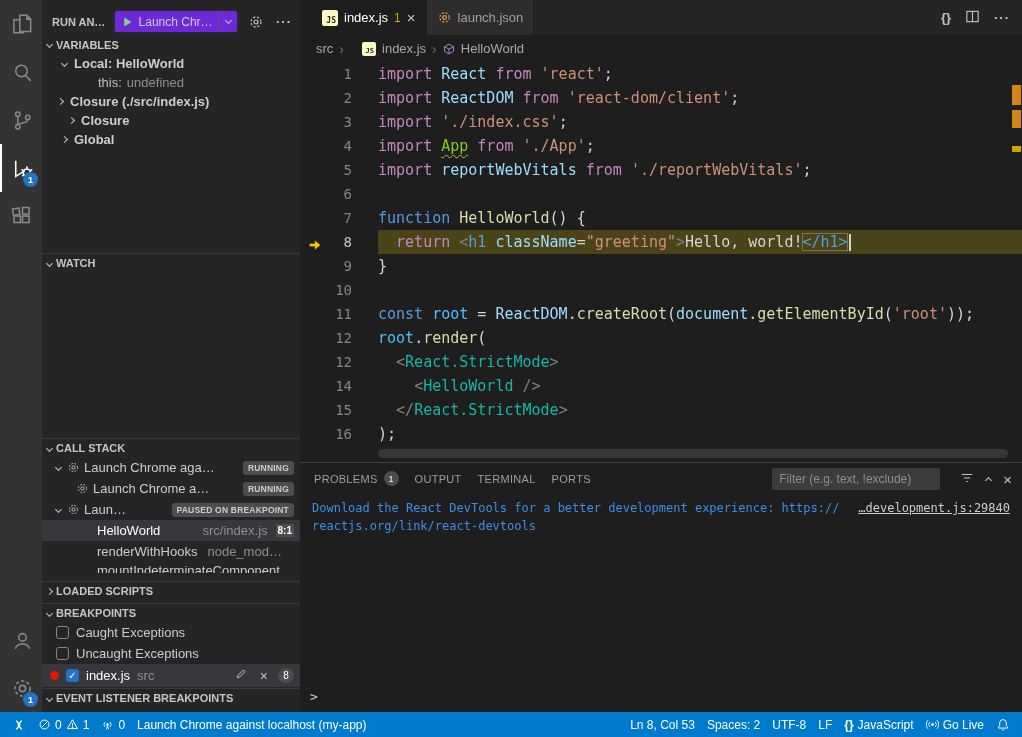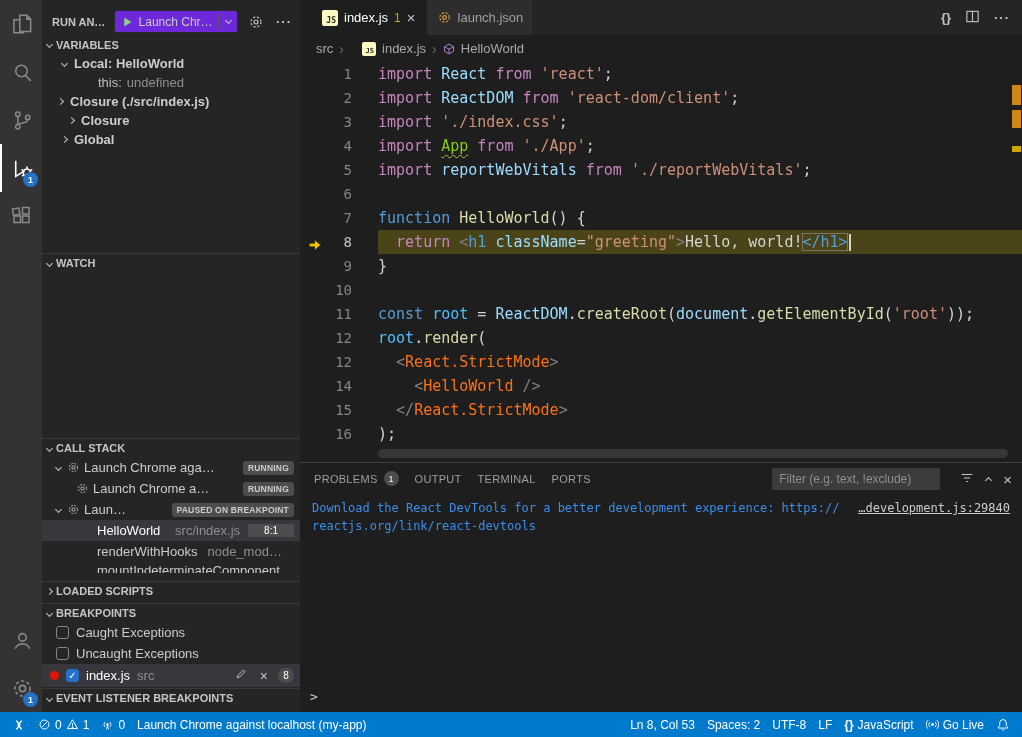--- a/index.html
+++ b/index.html
@@ -32,21 +32,21 @@
 
   .pane { flex:none; overflow:hidden; display:flex; flex-direction:column; }
   .pane-header { height:19px; display:flex; align-items:center; gap:4px; padding:0 8px 0 5px; font-size:11px; font-weight:bold; color:#c5c5c5; border-top:1px solid rgba(204,204,204,0.13); cursor:pointer; flex:none; }
   .pane.first .pane-header { border-top:none; }
   .row { height:19px; display:flex; align-items:center; font-size:13px; color:#cccccc; padding-right:6px; cursor:pointer; white-space:nowrap; }
   .row.tall { height:21px; }
   .row.selected { background:#37373d; }
   .row .muted { color:#8f8f8f; }
   .bold { font-weight:bold; }
   .badge-pill { margin-left:auto; background:#4d4d4d; color:#cccccc; font-size:8.5px; font-weight:bold; padding:2px 5px; border-radius:3px; flex:none; letter-spacing:0.2px; }
-  .pos-badge { background:#4d4d4d; color:#ffffff; font-size:10px; padding:1px 16px; border-radius:0; margin-left:8px; flex:none; }
+  .pos-badge { background:#4d4d4d; color:#ffffff; font-size:10px; padding:1px 2px; border-radius:0; margin-left:8px; flex:none;font-weight:bold; }
   .gear-sm { flex:none; display:inline-flex; margin-right:4px; }
   .cb { width:13px; height:13px; border:1px solid #878787; border-radius:3px; display:flex; align-items:center; justify-content:center; font-size:10px; color:#fff; flex:none; cursor:pointer; }
   .cb.checked { background:#2472c8; border-color:#2472c8; }
   .bp-dot { width:9px; height:9px; border-radius:50%; background:#e51400; flex:none; }
   .row.clipped { height:11px; overflow:hidden; align-items:flex-start; padding-top:1px; }
   .mini-icon { color:#c5c5c5; font-size:12px; cursor:pointer; padding:0 3px; }
   .count-badge { background:#4d4d4d; color:#fff; font-size:10px; min-width:16px; height:15px; border-radius:8px; display:flex; align-items:center; justify-content:center; padding:0 4px; flex:none; }
 
   
   .editorcol { flex:1; display:flex; flex-direction:column; min-width:0; }
@@ -69,21 +69,21 @@
   .gutter { width:78px; flex:none; position:relative; }
   .lnum { display:block; width:52px; text-align:right; color:#858585; font-size:14px; }
   .code-line.current .lnum { color:#c6c6c6; }
   .dbg-arrow { position:absolute; left:8px; top:5px; }
   .lcontent { flex:1; }
   .code-line.current .lcontent { background:rgba(255,221,0,0.2); }
   .tk-kw  { color:#C586C0; } .tk-kw2 { color:#569CD6; }
   .tk-var { color:#9CDCFE; } .tk-cvar{ color:#4FC1FF; }
   .tk-fn  { color:#DCDCAA; } .tk-str { color:#CE9178; }
   .tk-pun { color:#808080; } .tk-tag { color:#569CD6; }
-  .tk-attr{ color:#9CDCFE; } .tk-comp{ color:#f97316; }
+  .tk-attr{ color:#9CDCFE; } .tk-comp{ color:#14b8a6; }
   .tk-txt { color:#D4D4D4; }
   .tk-varw{ color:#84cc16; text-decoration:underline wavy #b3ba3d 1px; text-underline-offset:3px; }
   .tk-tagbox { color:#569CD6; box-shadow:inset 0 0 0 1px rgba(160,160,160,0.55); }
   .caret { display:inline-block; width:2px; height:17px; background:#d4d4d4; vertical-align:middle; margin-left:1px; }
   .hscroll { position:absolute; bottom:4px; left:78px; right:14px; height:9px; background:#4a4a4a; opacity:0.55; border-radius:5px; }
   .overview { position:absolute; top:0; right:0; bottom:0; width:12px; }
   .ov-mark { position:absolute; right:1px; width:9px; background:#d18616; }
 
   
   .panel { flex:1; border-top:1px solid rgba(128,128,128,0.35); display:flex; flex-direction:column; background:#1e1e1e; min-height:0; }

